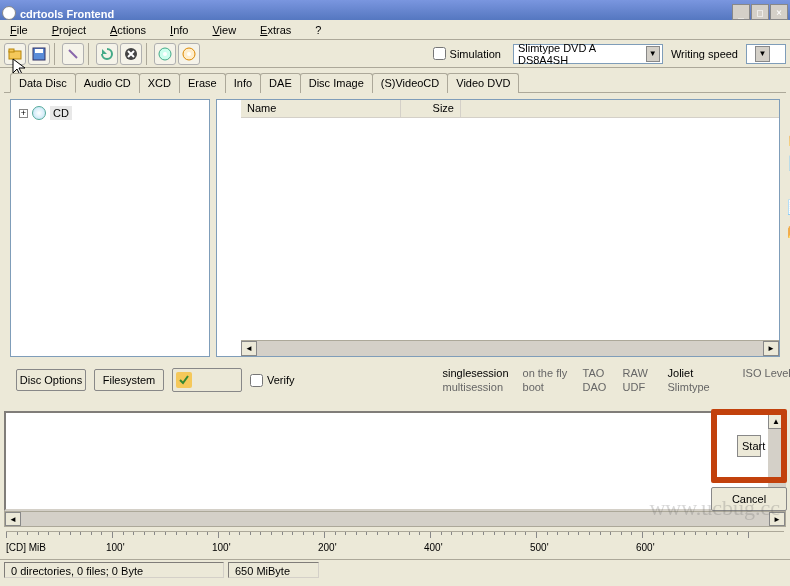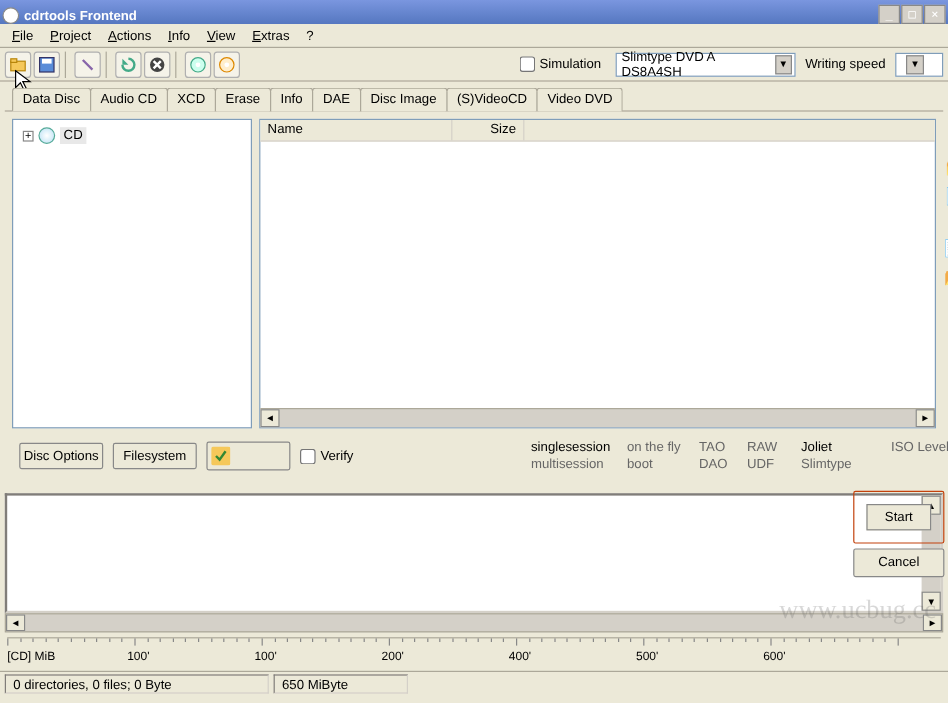--- a/index.html
+++ b/index.html
@@ -4,21 +4,21 @@
 <style>
 * { box-sizing: border-box; margin: 0; padding: 0; font-family: Tahoma, sans-serif; font-size: 11px; }
 body { background: #ece9d8; width: 790px; height: 586px; overflow: hidden; position: relative; }
 
 .titlebar { background: linear-gradient(#7a96df, #5577c0); height: 20px; display: flex; align-items: flex-end; padding: 0 2px; color: #fff; }
 .titlebar .ico { width: 14px; height: 14px; background: #fff; border-radius: 50%; margin-right: 4px; border: 1px solid #888; }
 .titlebar .title { font-weight: bold; flex: 1; }
 .winbtns { display: flex; gap: 1px; }
 .winbtn { width: 18px; height: 16px; background: #d4d0c8; border: 1px solid #888; display: flex; align-items: center; justify-content: center; font-size: 10px; font-family: monospace; cursor: default; }
 
-.menubar { height: 20px; display: flex; align-items: center; padding: 2px 4px; gap: 2px; border-bottom: 1px solid #aca899; }
+.menubar { height: 20px; display: flex; align-items: center; padding: 2px 4px; gap: 12px; border-bottom: 1px solid #aca899; }
 .menuitem { padding: 2px 6px; cursor: default; }
 .menuitem u { text-decoration: underline; }
 
 .toolbar { height: 28px; display: flex; align-items: center; padding: 2px 4px; gap: 2px; border-bottom: 1px solid #aca899; }
 .tbtn { width: 22px; height: 22px; border: 1px solid #b0b0b0; background: #f5f3e9; border-radius: 3px; display: flex; align-items: center; justify-content: center; cursor: default; }
 .tsep { width: 4px; height: 22px; border-left: 1px solid #aca899; margin: 0 2px; }
 .spacer { flex: 1; }
 .chk { display: flex; align-items: center; gap: 4px; margin-right: 10px; }
 .chk input { width: 13px; height: 13px; }
 .combo { height: 20px; border: 1px solid #7f9db9; background: #fff; display: flex; align-items: center; padding: 0 2px 0 4px; position: relative; }
@@ -33,21 +33,21 @@
 
 .tabbody { border-top: 1px solid #aca899; margin: 0 4px; padding: 6px; }
 
 .panes { display: flex; gap: 6px; height: 258px; }
 .tree { width: 200px; border: 1px solid #7f9db9; background: #fff; padding: 4px; position: relative; }
 .node { display: flex; align-items: center; gap: 4px; padding: 2px 4px; }
 .node .plus { width: 9px; height: 9px; border: 1px solid #888; text-align: center; line-height: 7px; font-size: 9px; }
 .node .cdicon { width: 14px; height: 14px; background: radial-gradient(#fff, #b8e0f5); border-radius: 50%; border: 1px solid #5a9; }
 .node span.label { background: #e8e8e8; padding: 1px 3px; }
 
-.listwrap { flex: 1; display: flex; flex-direction: column; border: 1px solid #7f9db9; background: #fff; position: relative; }
+.listwrap { flex: 1; display: flex; flex-direction: column; border: 1px solid #7f9db9; background: #fff; position: relative; padding-left: 24px; }
 .listhdr { display: flex; height: 18px; background: #ece9d8; border-bottom: 1px solid #d4d0c8; }
 .col { border-right: 1px solid #d4d0c8; padding: 2px 6px; text-align: left; }
 .col.size { text-align: right; }
 .listbody { flex: 1; }
 .hscroll { height: 16px; background: #d4d0c8; border-top: 1px solid #aca899; display: flex; }
 .hscroll .sbtn { width: 16px; background: #ece9d8; border: 1px solid #888; font-size: 8px; display: flex; align-items: center; justify-content: center; }
 .hscroll .track { flex: 1; }
 
 .sideicons { position: absolute; right: -26px; top: 30px; display: flex; flex-direction: column; gap: 6px; }
 .sico { width: 18px; height: 18px; display: flex; align-items: center; justify-content: center; font-size: 14px; }
@@ -58,21 +58,21 @@
 .sessinfo { margin-left: 130px; font-size: 10px; color: #666; display: grid; grid-template-columns: 80px 60px 40px 45px 75px 60px; row-gap: 2px; }
 .sessinfo .on { color: #000; }
 
 .logarea { margin: 2px 4px; position: relative; }
 .logbox { border: 2px inset #d4d0c8; background: #fff; height: 100px; display: flex; }
 .logbody { flex: 1; }
 .vscroll { width: 16px; background: #d4d0c8; display: flex; flex-direction: column; }
 .vscroll .sbtn { height: 16px; background: #ece9d8; border: 1px solid #888; font-size: 8px; display: flex; align-items: center; justify-content: center; }
 .vscroll .track { flex: 1; }
 .actbtns { position: absolute; right: -1px; top: -2px; width: 76px; display: flex; flex-direction: column; gap: 4px; }
-.startbtn { border: 1px solid #c2410c; border-radius: 2px; padding: 10px; }
+.startbtn { border: 6px solid #c2410c; border-radius: 2px; padding: 20px; }
 .startbtn .inner { border: 1px solid #888; padding: 4px; text-align: center; background: #ece9d8; }
 .cancelbtn { border: 1px solid #888; padding: 5px; text-align: center; background: #ece9d8; border-radius: 2px; }
 
 .ruler { margin: 4px 6px 0 6px; height: 28px; position: relative; border-top: 1px solid #aca899; }
 .ruler .lab { position: absolute; top: 10px; font-size: 10px; }
 .ruler .tick { position: absolute; top: 0; width: 1px; height: 6px; background: #888; }
 .ruler .tick.s { height: 3px; }
 
 .status { height: 20px; border-top: 1px solid #aca899; display: flex; align-items: center; padding: 2px 4px; gap: 4px; }
 .statseg { border: 1px inset #d4d0c8; padding: 2px 6px; height: 16px; }
@@ -336,21 +336,21 @@
     <div class="tick s" style="left: 689px;"></div>
     <div class="tick s" style="left: 699.6px;"></div>
     <div class="tick s" style="left: 710.2px;"></div>
     <div class="tick s" style="left: 720.8px;"></div>
     <div class="tick s" style="left: 731.4px;"></div>
     <div class="tick" style="left: 742px;"></div>
   </div>
 
 <div class="status">
   <div class="statseg" style="width:220px">0 directories, 0 files; 0 Byte</div>
-  <div class="statseg" style="width:112px">650 MiByte</div>
+  <div class="statseg" style="width:91px">650 MiByte</div>
 </div>
 
 <div class="watermark">www.ucbug.cc</div>
 <div class="cursor">
   <svg width="18" height="20">
       <path d="M1 1 L1 15 L5 11 L8 17 L10 16 L7 10 L13 10 Z" fill="#fff" stroke="#000"></path>
     </svg>
 </div>
 
 </body></html>

